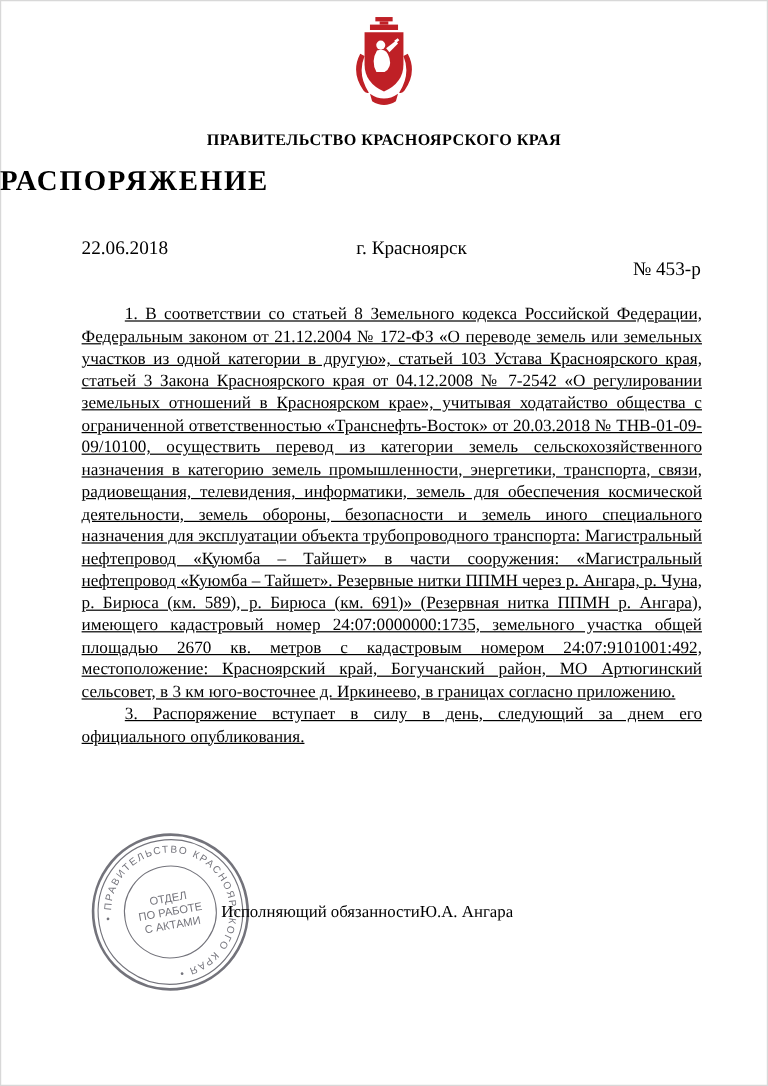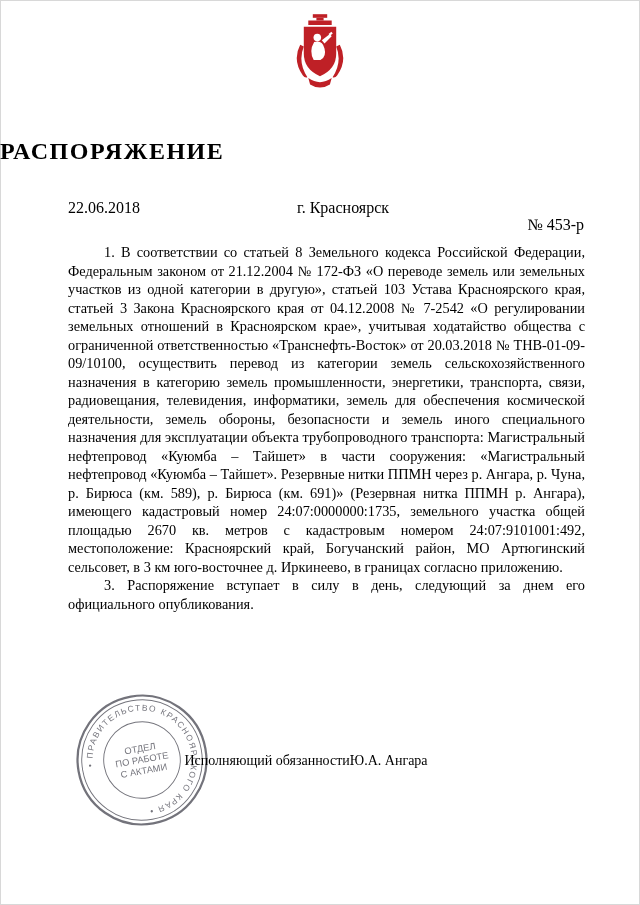--- a/index.html
+++ b/index.html
@@ -15,22 +15,22 @@
   }
   .doc-title{
     position:absolute;top:138px;left:0;right:0;text-align:left;
     font-weight:bold;font-size:24px;letter-spacing:1.5px;
   }
   .meta-row{position:absolute;top:199px;left:68px;right:56px;height:20px;font-size:16px;}
   .meta-date{position:absolute;left:0;top:0;}
   .meta-place{position:absolute;left:50%;transform:translateX(-50%);top:0;margin-left:17px;}
   .meta-number{position:absolute;right:0;top:17px;}
   .body-text{
-    position:absolute;top:243px;left:68px;right:55px;
-    font-size:14.3px;line-height:18.5px;text-align:justify;
+    position:absolute;top:253px;left:68px;right:55px;
+    font-size:14.3px;line-height:18.5px;text-align:justify;text-decoration:underline;
   }
   .body-text p{margin:0;text-indent:36px;}
   .signature{
     position:absolute;top:751px;left:68px;right:56px;z-index:2;
     display:flex;justify-content:center;align-items:flex-end;
     font-size:14px;line-height:19px;
   }
   .sig-name{white-space:nowrap;padding-right:40px;}
   .stamp{
     position:absolute;left:72px;top:690px;width:140px;height:140px;z-index:1;
@@ -54,20 +54,21 @@
       <path d="M17,71 q13,9 26,0 l-2,7 q-11,7 -22,0 z"></path>
     </g>
     <g fill="#ffffff">
       <circle cx="27" cy="26" r="4.2"></circle>
       <path d="M23.5,31 q9,-3 11.5,7 q2.5,9 -4.5,13 h-7.5 q-5.5,-10 0.5,-20 z"></path>
       <path d="M32,29 l9,-7 l2,2.5 l-8,8 z"></path>
       <rect x="40" y="20.5" width="4" height="2.5" transform="rotate(-38 42 22)"></rect>
     </g>
   </svg>
 
+  <div class="org-title">ПРАВИТЕЛЬСТВО КРАСНОЯРСКОГО КРАЯ</div>
 
   <div class="doc-title">РАСПОРЯЖЕНИЕ</div>
 
   <div class="meta-row">
     <span class="meta-date">22.06.2018</span>
     <span class="meta-place">г. Красноярск</span>
     <span class="meta-number">№ 453-р</span>
   </div>
 
   <div class="body-text">

